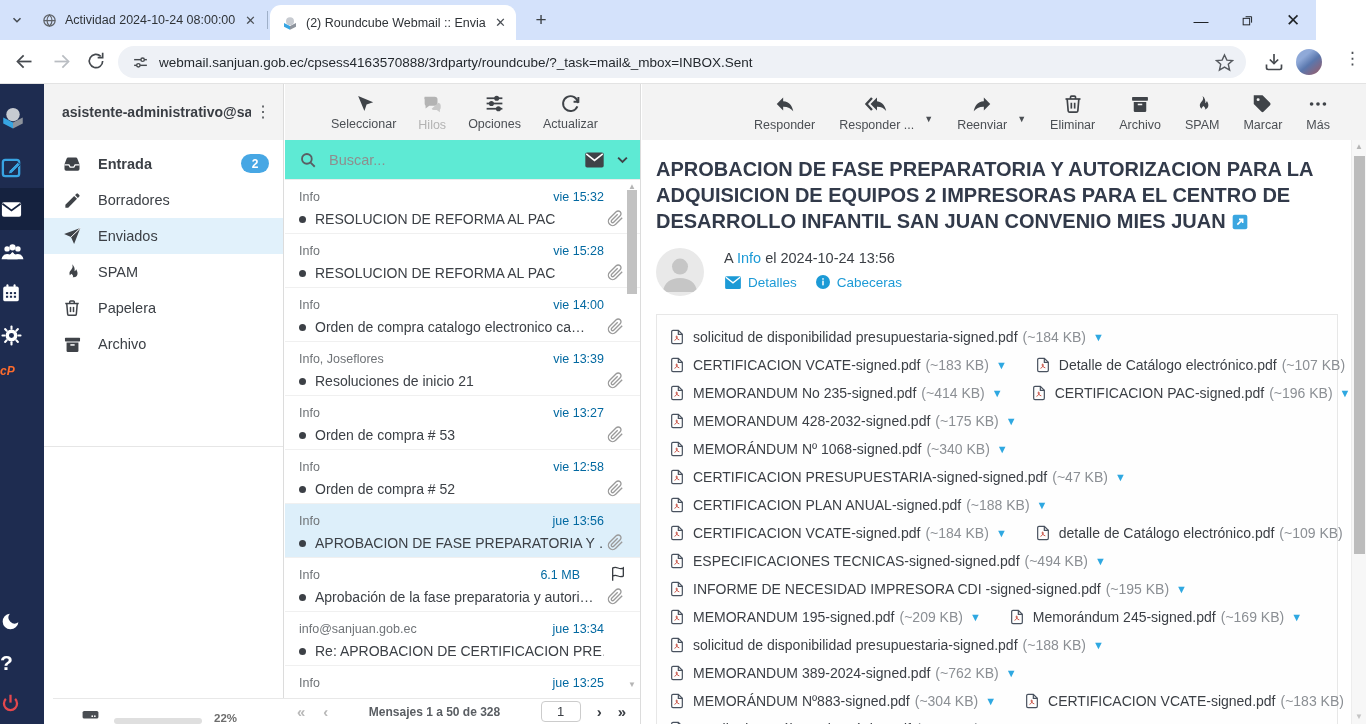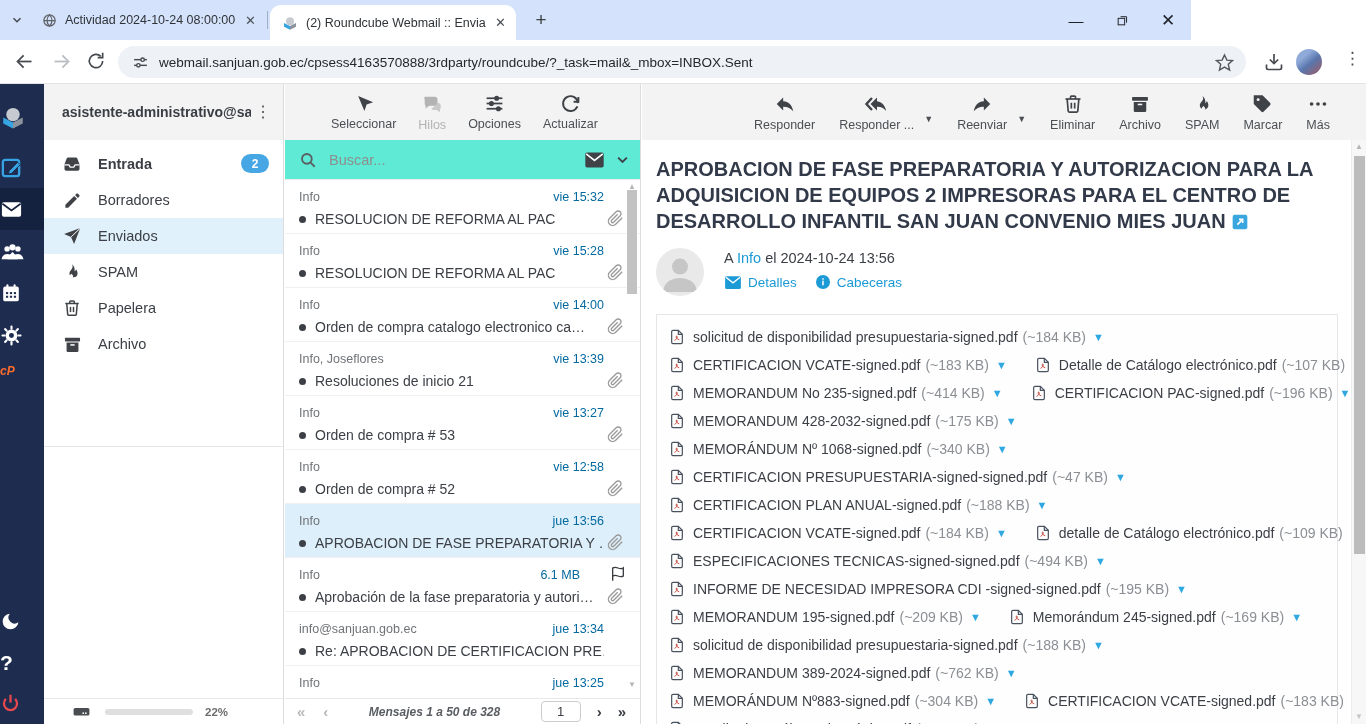--- a/index.html
+++ b/index.html
@@ -2,21 +2,21 @@
 <html><head>
 <meta charset="utf-8">
 <style>
   html,body{margin:0;padding:0;background:#000;}
   *{box-sizing:border-box;}
   .screen{position:relative;width:1366px;height:724px;overflow:hidden;background:#fff;
     font-family:"Liberation Sans",sans-serif;color:#3b3f45;}
   svg{display:block;}
 
   
-  .tabstrip{position:absolute;left:0;top:0;width:1191px;height:40px;background:#d4e2fb;}
+  .tabstrip{position:absolute;left:0;top:0;width:1316px;height:40px;background:#d4e2fb;}
   .tab-chev{position:absolute;left:10px;top:13px;color:#454b52;}
   .tab{position:absolute;top:0;height:40px;display:flex;align-items:center;padding:0 10px 0 12px;}
   .tab .fav{margin-right:8px;flex:0 0 auto;}
   .tab-title{font-size:12.5px;color:#2f3337;white-space:nowrap;overflow:hidden;flex:1;}
   .tab-close{margin-left:8px;font-size:13px;color:#4a4f55;flex:0 0 auto;cursor:pointer;}
   .tab.inactive{left:30px;width:236px;}
   .tab.active{left:270px;width:246px;top:5px;height:35px;background:#fff;border-radius:11px 11px 0 0;}
   .tab-divider{position:absolute;left:267px;top:11px;width:1px;height:18px;background:#9fb0c8;}
   .newtab{position:absolute;left:528px;top:7px;width:26px;height:26px;font-size:19px;color:#3c4146;
     display:flex;align-items:center;justify-content:center;}
@@ -43,22 +43,22 @@
   .acct-name{font-size:14px;font-weight:bold;color:#3a3e44;white-space:nowrap;overflow:hidden;flex:1;}
   .kebab{font-size:16px;color:#4d5156;letter-spacing:0;line-height:14px;padding:0 4px;}
   .folder{position:absolute;left:0;width:100%;height:36px;display:flex;align-items:center;padding-left:18px;}
   .folder .ficon{width:20px;margin-right:16px;display:flex;justify-content:center;}
   .folder .flabel{font-size:14.5px;color:#3c4046;}
   .folder.bold .flabel{font-weight:bold;}
   .folder.sel{background:#e1f1fb;}
   .badge{position:absolute;right:14px;top:8px;min-width:28px;height:19px;background:#47a7e4;color:#fff;
     font-size:12px;font-weight:bold;border-radius:10px;display:flex;align-items:center;justify-content:center;}
   .folders-divider{position:absolute;left:0;top:362px;width:100%;height:1px;background:#e6e6e6;}
-  .quota{position:absolute;left:0;bottom:0;width:100%;height:26px;border-top:1px solid #e8e8e8;
-    display:flex;align-items:center;padding-left:28px;background:#fff;}
+  .quota{position:absolute;left:9px;bottom:0;width:100%;height:26px;border-top:1px solid #e8e8e8;
+    display:flex;align-items:flex-end;padding-left:28px;background:#fff;}
   .qbar{width:88px;height:6px;background:#dfdfdf;border-radius:3px;margin:0 12px 0 14px;overflow:hidden;}
   .qfill{height:100%;background:#55b6e8;border-radius:3px;}
   .qtext{font-size:11.5px;font-weight:bold;color:#6d6d6d;}
 
   
   .maillist{position:absolute;left:285px;top:0;width:356px;height:640px;background:#fff;border-right:1px solid #dcdcdc;}
   .ltoolbar{position:absolute;left:0;top:0;width:100%;height:56px;background:#f3f3f3;display:flex;
     align-items:center;padding-left:46px;gap:22px;}
   .tbtn{display:flex;flex-direction:column;align-items:center;gap:3px;}
   .tbtn .tlabel{font-size:12.5px;color:#4b4f54;}
@@ -567,21 +567,21 @@
           </div>
         </div>
       <div class="lscroll">
         <span class="sarrow" style="top:0;">▲</span>
         <span class="lthumb"></span>
         <span class="sarrow" style="top:498px;">▼</span>
       </div>
       <div class="lfooter">
         <span class="pg-ic pg-dis" style="margin-left:12px;">«</span>
         <span class="pg-ic pg-dis" style="margin-left:18px;">‹</span>
-        <span class="pg-status" style="margin:0 auto;font-style:italic;">Mensajes 1 a 50 de 328</span>
+        <span class="pg-status" style="margin:0 auto;">Mensajes 1 a 50 de 328</span>
         <input class="pg-input" value="1" style="">
         <span class="pg-ic pg-en" style="margin-left:16px;">›</span>
         <span class="pg-ic pg-en" style="margin:0 14px 0 16px;">»</span>
       </div>
     </div>
 
     <div class="reader">
       <div class="rtoolbar">
         <div class="tbtn">
           <svg width="24" height="22" viewBox="0 0 24 24" fill="#3f4348">

